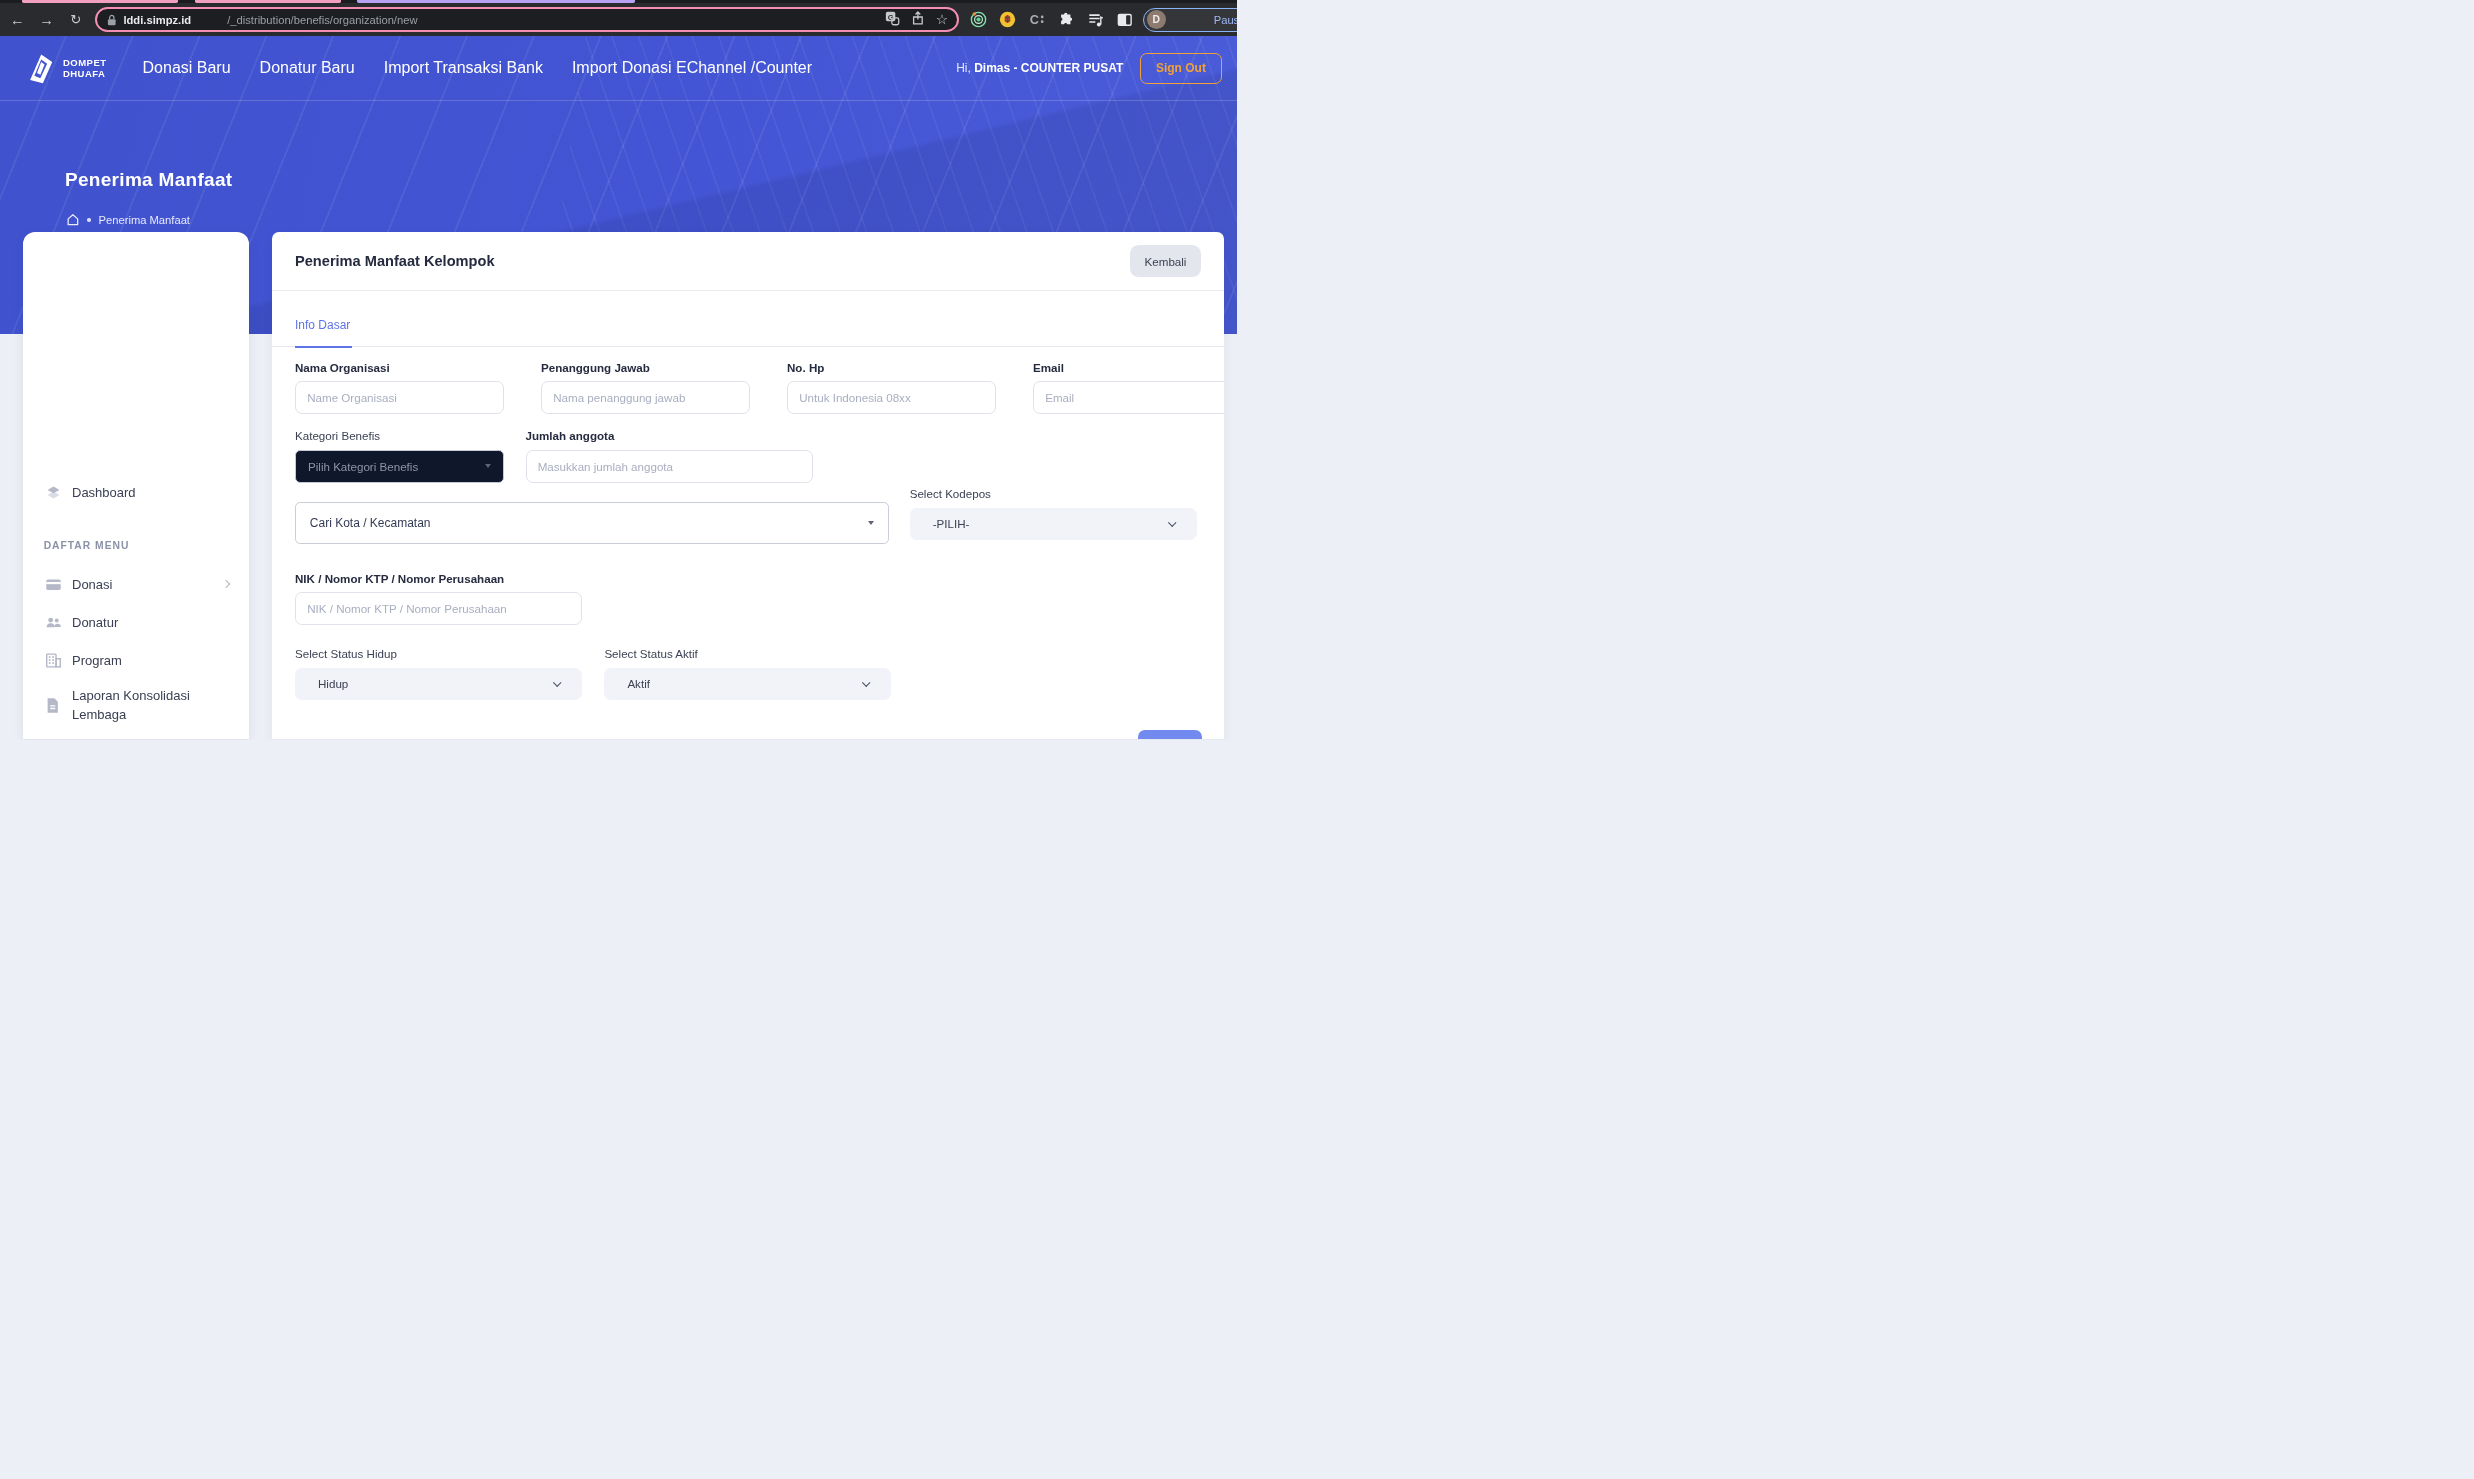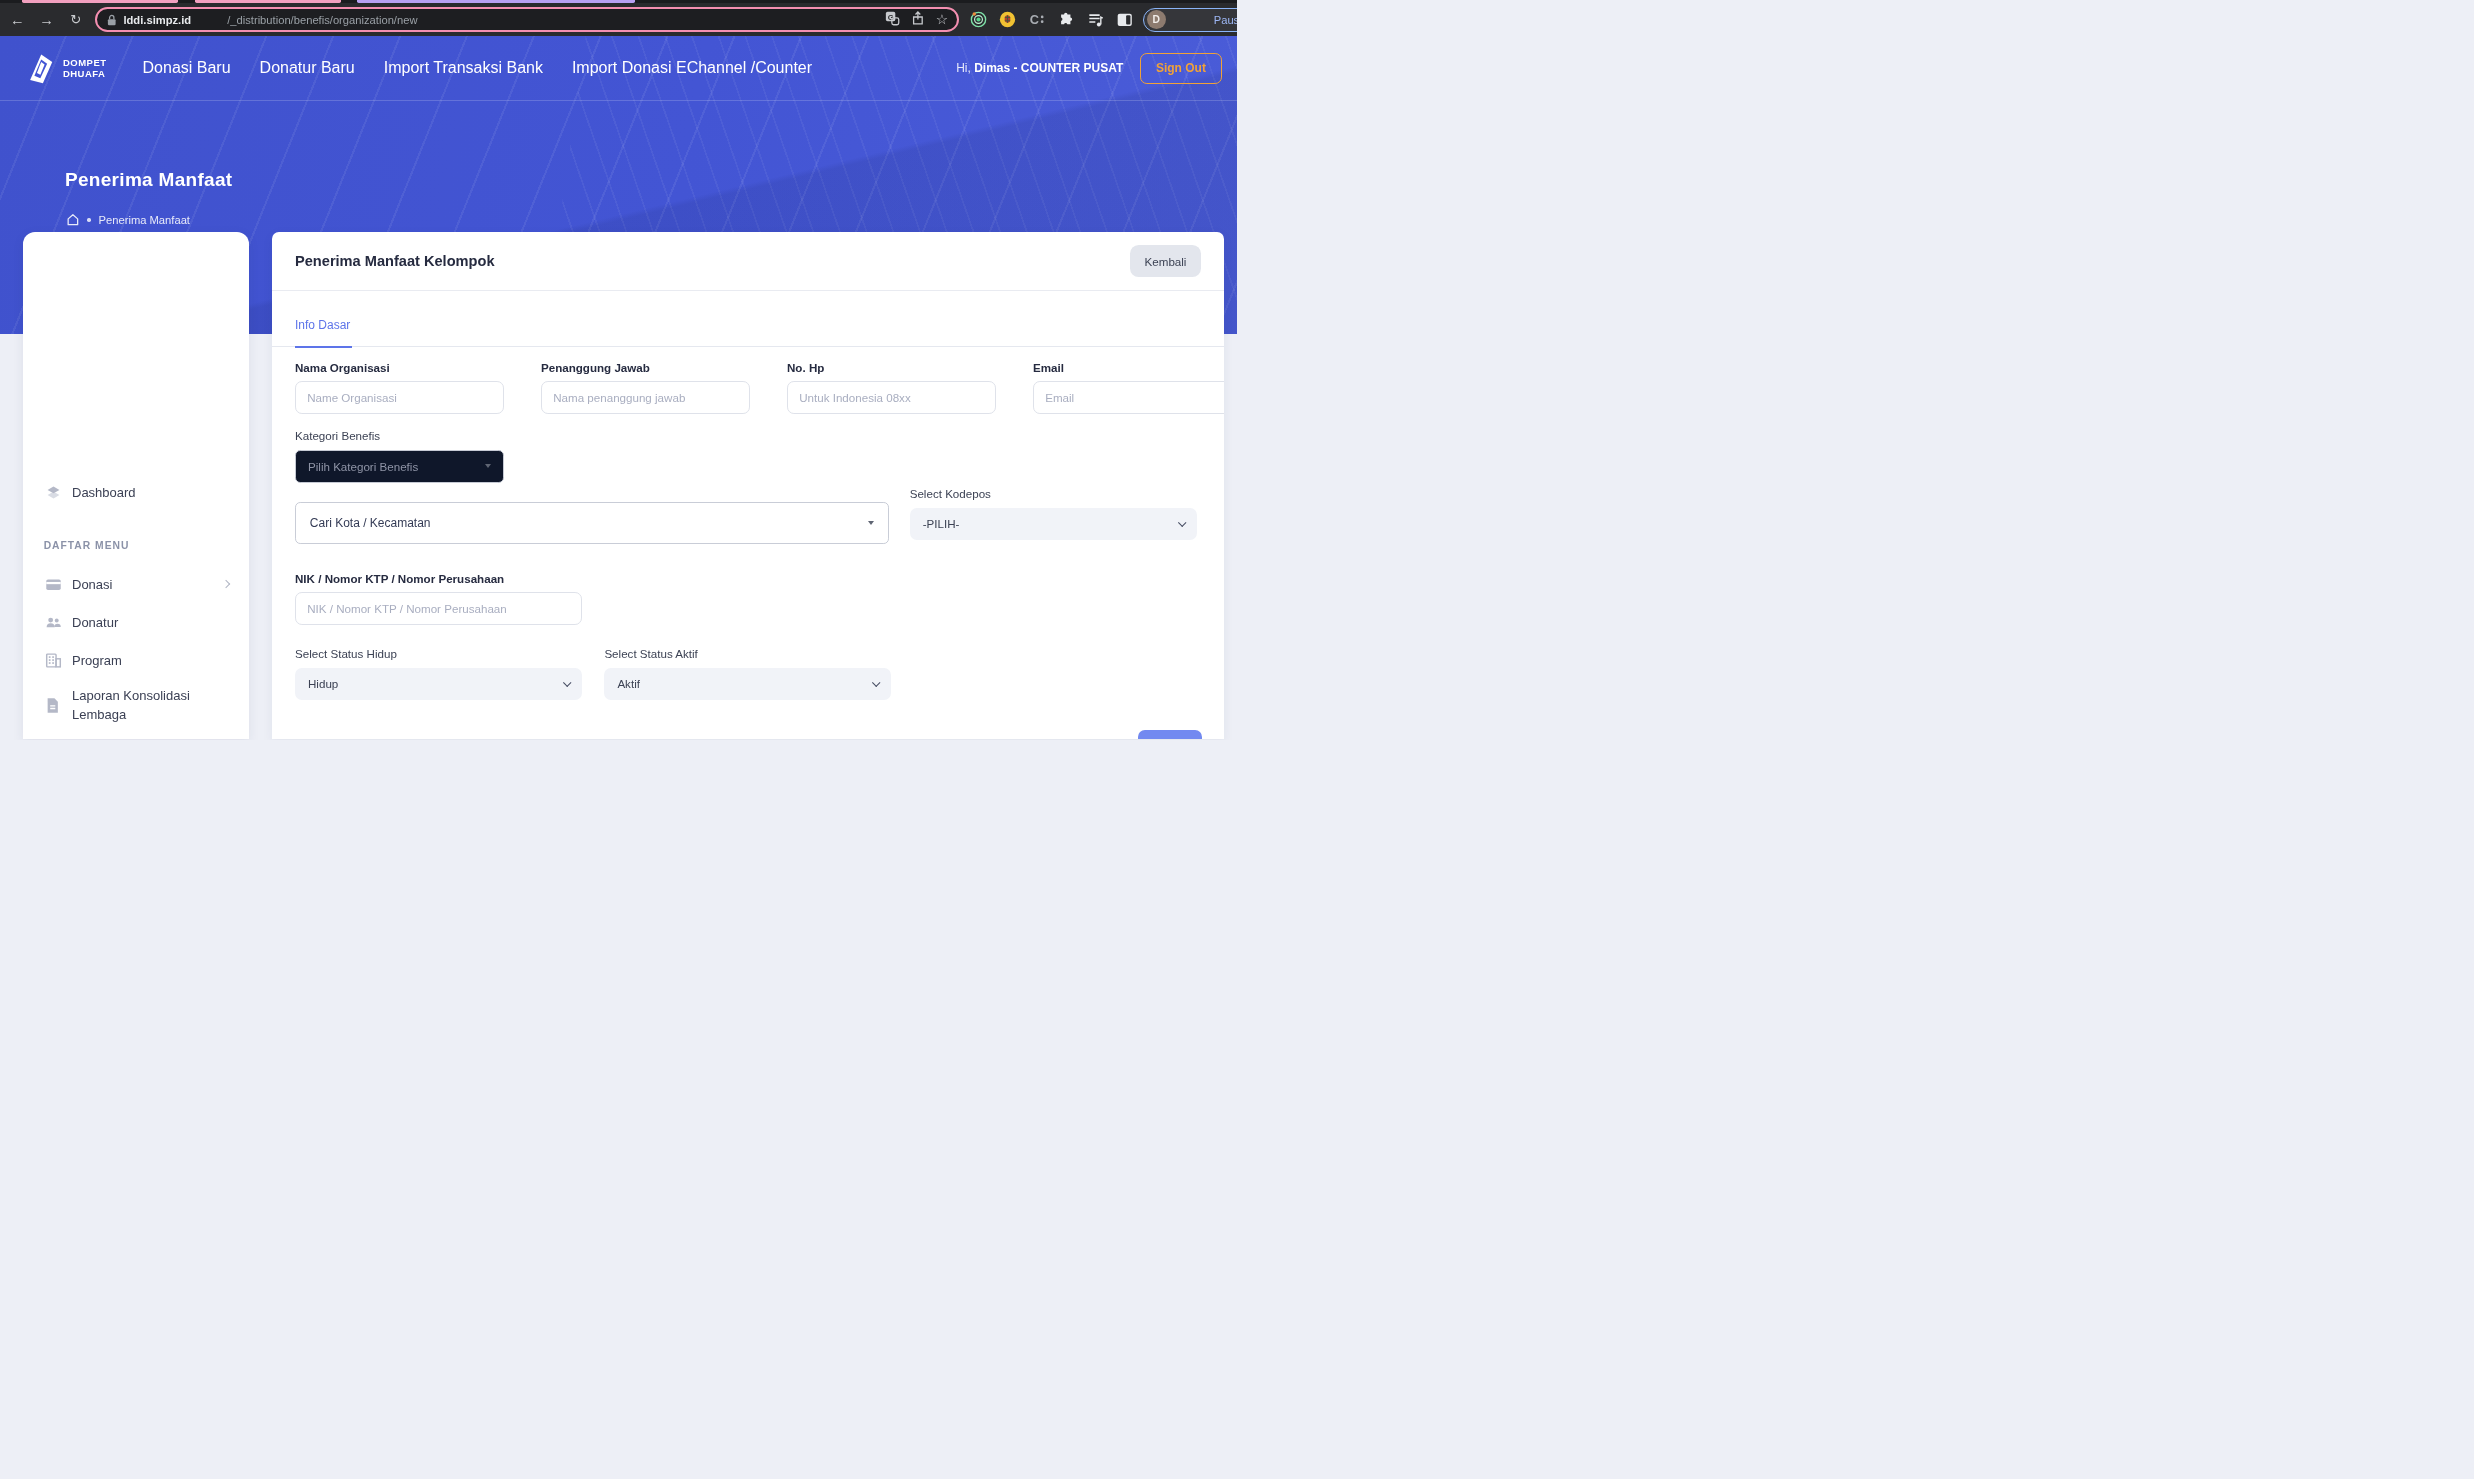--- a/index.html
+++ b/index.html
@@ -70,21 +70,21 @@
   .flabel { font-size:11.6px; font-weight:700; color:#262b40; margin-bottom:7.7px; white-space:nowrap; }
   .flabel.reg { font-weight:400; color:#3c4254; }
   .tinput { width:100%; height:33px; border:1.3px solid #dfe2ea; border-radius:6.9px; padding:0 11.2px; font-size:11.6px; font-family:inherit; color:#3c4254; background:#fff; }
   .tinput::placeholder { color:#a9aec0; }
   .row1 { margin-top:13.8px; display:grid; grid-template-columns:repeat(4,209px); column-gap:37px; }
   .row2 { margin-top:14.6px; display:flex; gap:21.5px; }
   .selbox { height:33px; border:1.3px solid #c6cad4; border-radius:5.2px; display:flex; align-items:center; padding:0 12px; font-size:11.6px; color:#8f94a6; background:#0f172a; cursor:pointer; }
   .tri { margin-left:auto; width:0; height:0; border-left:3.9px solid transparent; border-right:3.9px solid transparent; border-top:4.7px solid #5f6573; }
   .row3 { margin-top:4.3px; display:flex; gap:20.7px; align-items:flex-start; }
   .combo { width:594px; height:42px; margin-top:14.6px; border:1.3px solid #c9cdd7; border-radius:5.2px; display:flex; align-items:center; padding:0 13.8px; font-size:12px; color:#343b55; background:#fff; cursor:pointer; }
-  .gsel { height:32px; background:#f1f3f8; border-radius:6.9px; display:flex; align-items:center; padding:0 13px; font-size:11.6px; color:#3c4254; cursor:pointer;gap:36px; }
+  .gsel { height:32px; background:#f1f3f8; border-radius:6.9px; display:flex; align-items:center; padding:0 23px; font-size:11.6px; color:#3c4254; cursor:pointer;gap:36px; }
   .vchev { margin-left:auto; width:6px; height:6px; border-right:1.4px solid #464c63; border-bottom:1.4px solid #464c63; transform:rotate(45deg) translateY(-1.7px); }
   .nikblk { margin-top:28px; width:287px; }
   .statusrow { margin-top:21.5px; display:flex; gap:22.4px; }
   .statusrow .col { width:287px; }
   .statusrow .gsel { margin-top:7.7px; }
   .savebtn { position:absolute; left:866px; top:498px; width:64px; height:29px; background:#7289f0; border:none; border-radius:6.9px; cursor:pointer; }
 </style>
 </head>
 <body>
 
@@ -318,20 +318,24 @@
     </div>
 
     <div class="row2">
       <div style="width:209px;">
         <div class="flabel reg">Kategori Benefis</div>
         <div class="selbox">
           <span>Pilih Kategori Benefis</span>
           <span class="tri"></span>
         </div>
       </div>
+      <div style="width:287px;">
+        <div class="flabel">Jumlah anggota</div>
+        <input class="tinput" placeholder="Masukkan jumlah anggota" style="">
+      </div>
     </div>
 
     <div class="row3">
       <div class="combo">
         <span>Cari Kota / Kecamatan</span>
         <span class="tri"></span>
       </div>
       <div style="width:287px;">
         <div class="flabel reg">Select Kodepos</div>
         <div class="gsel">

